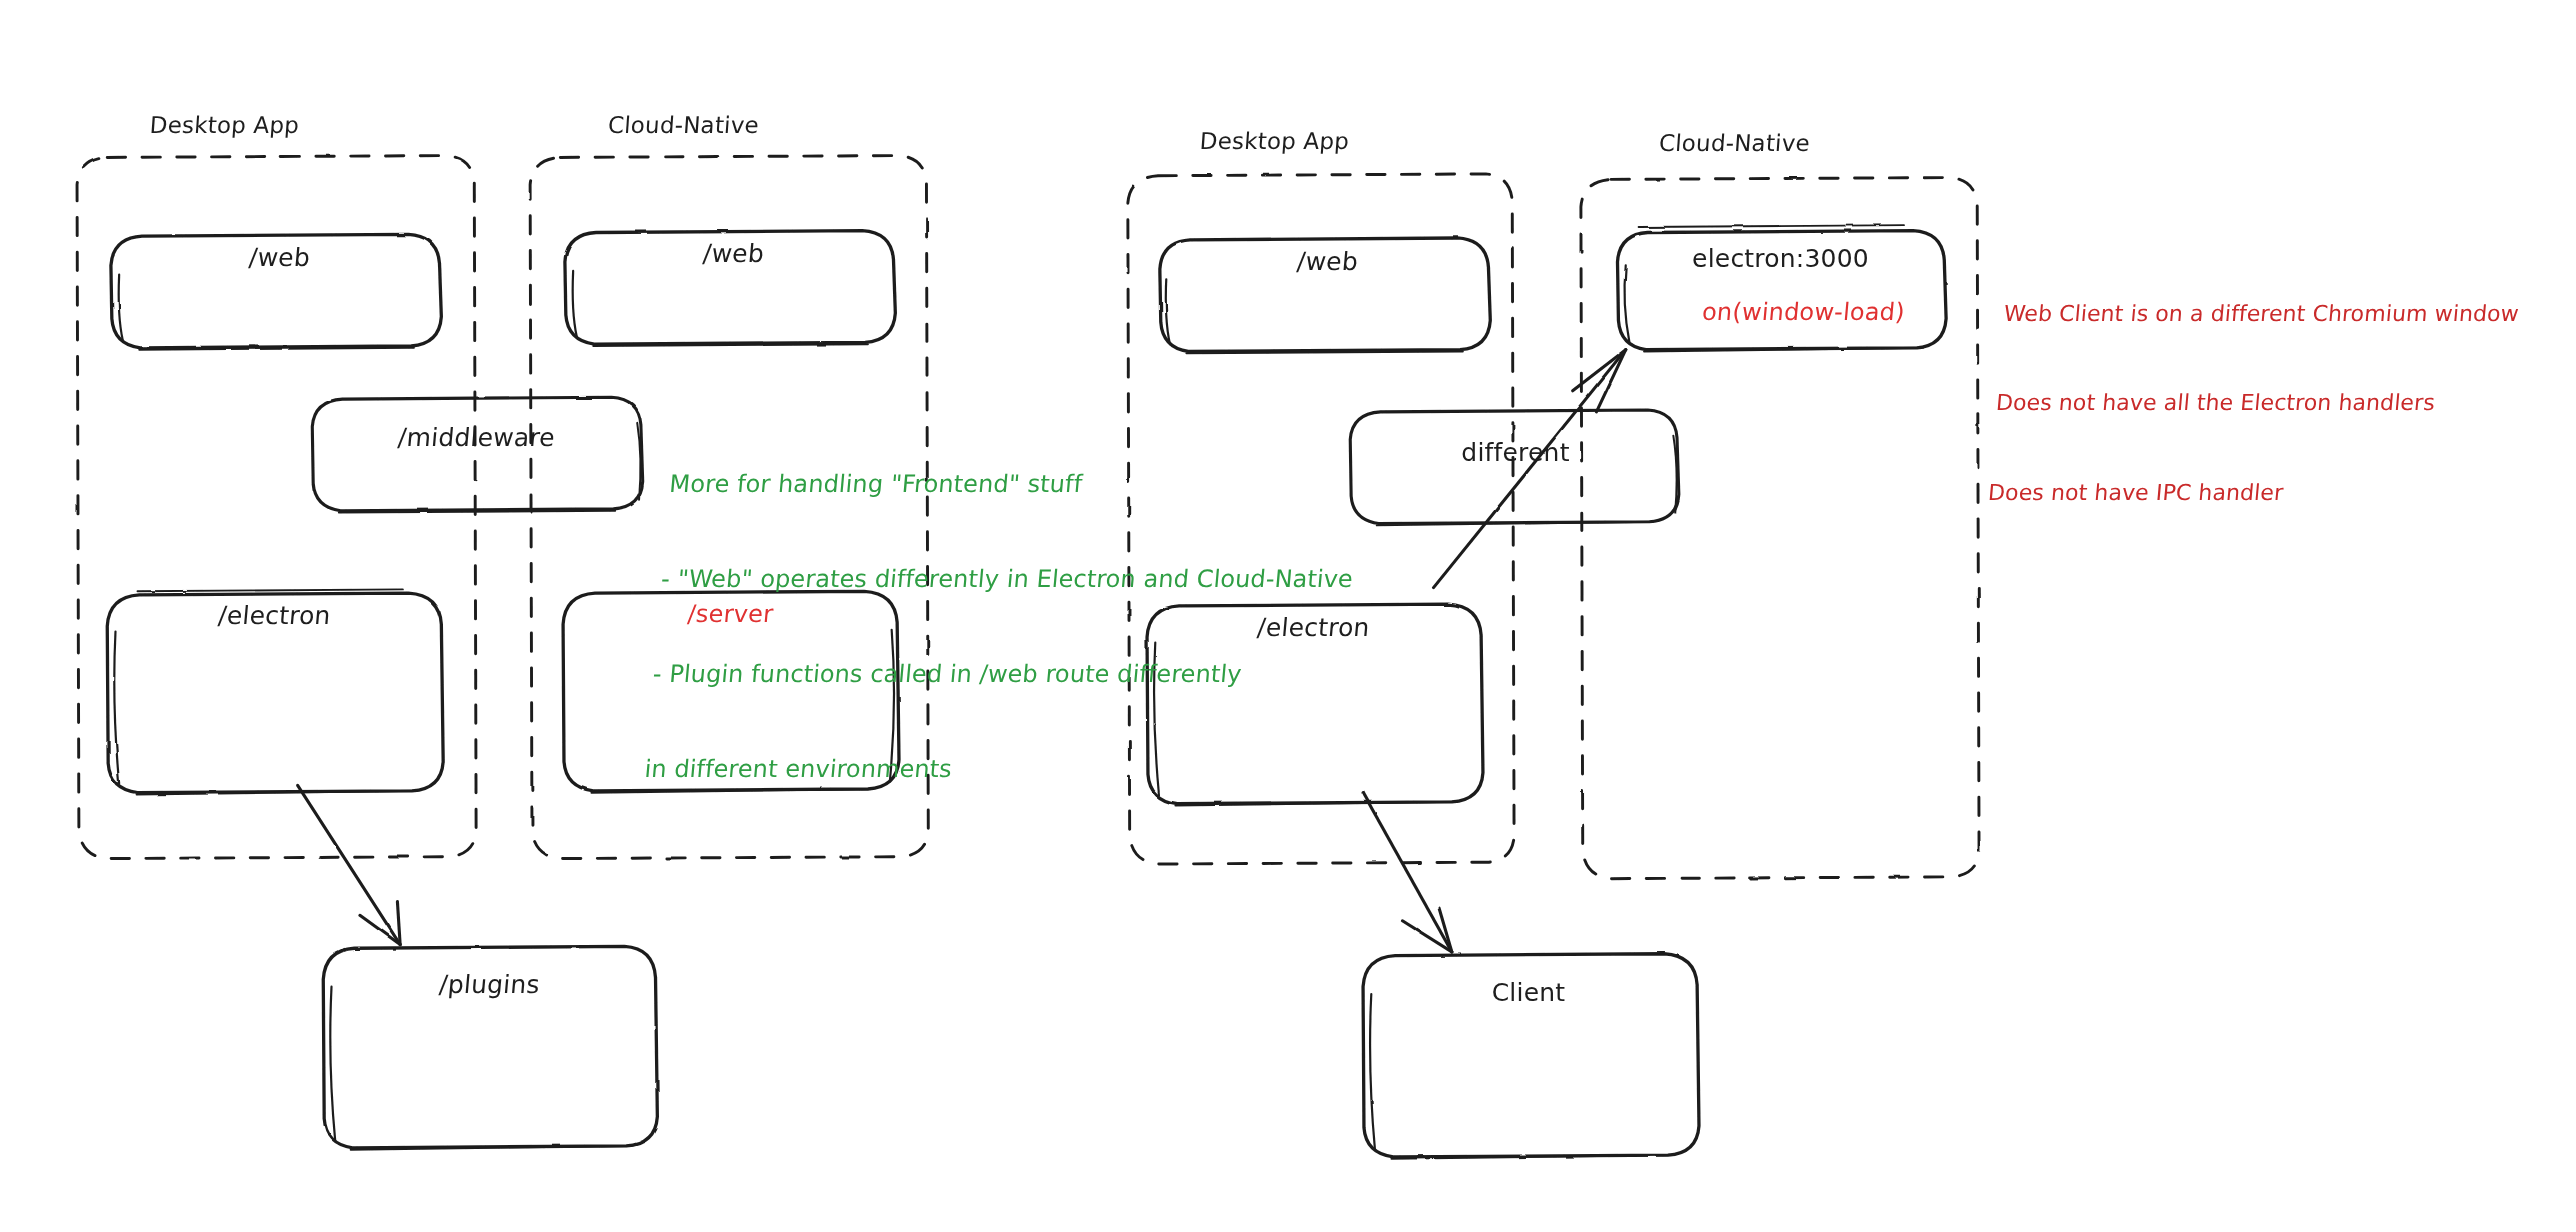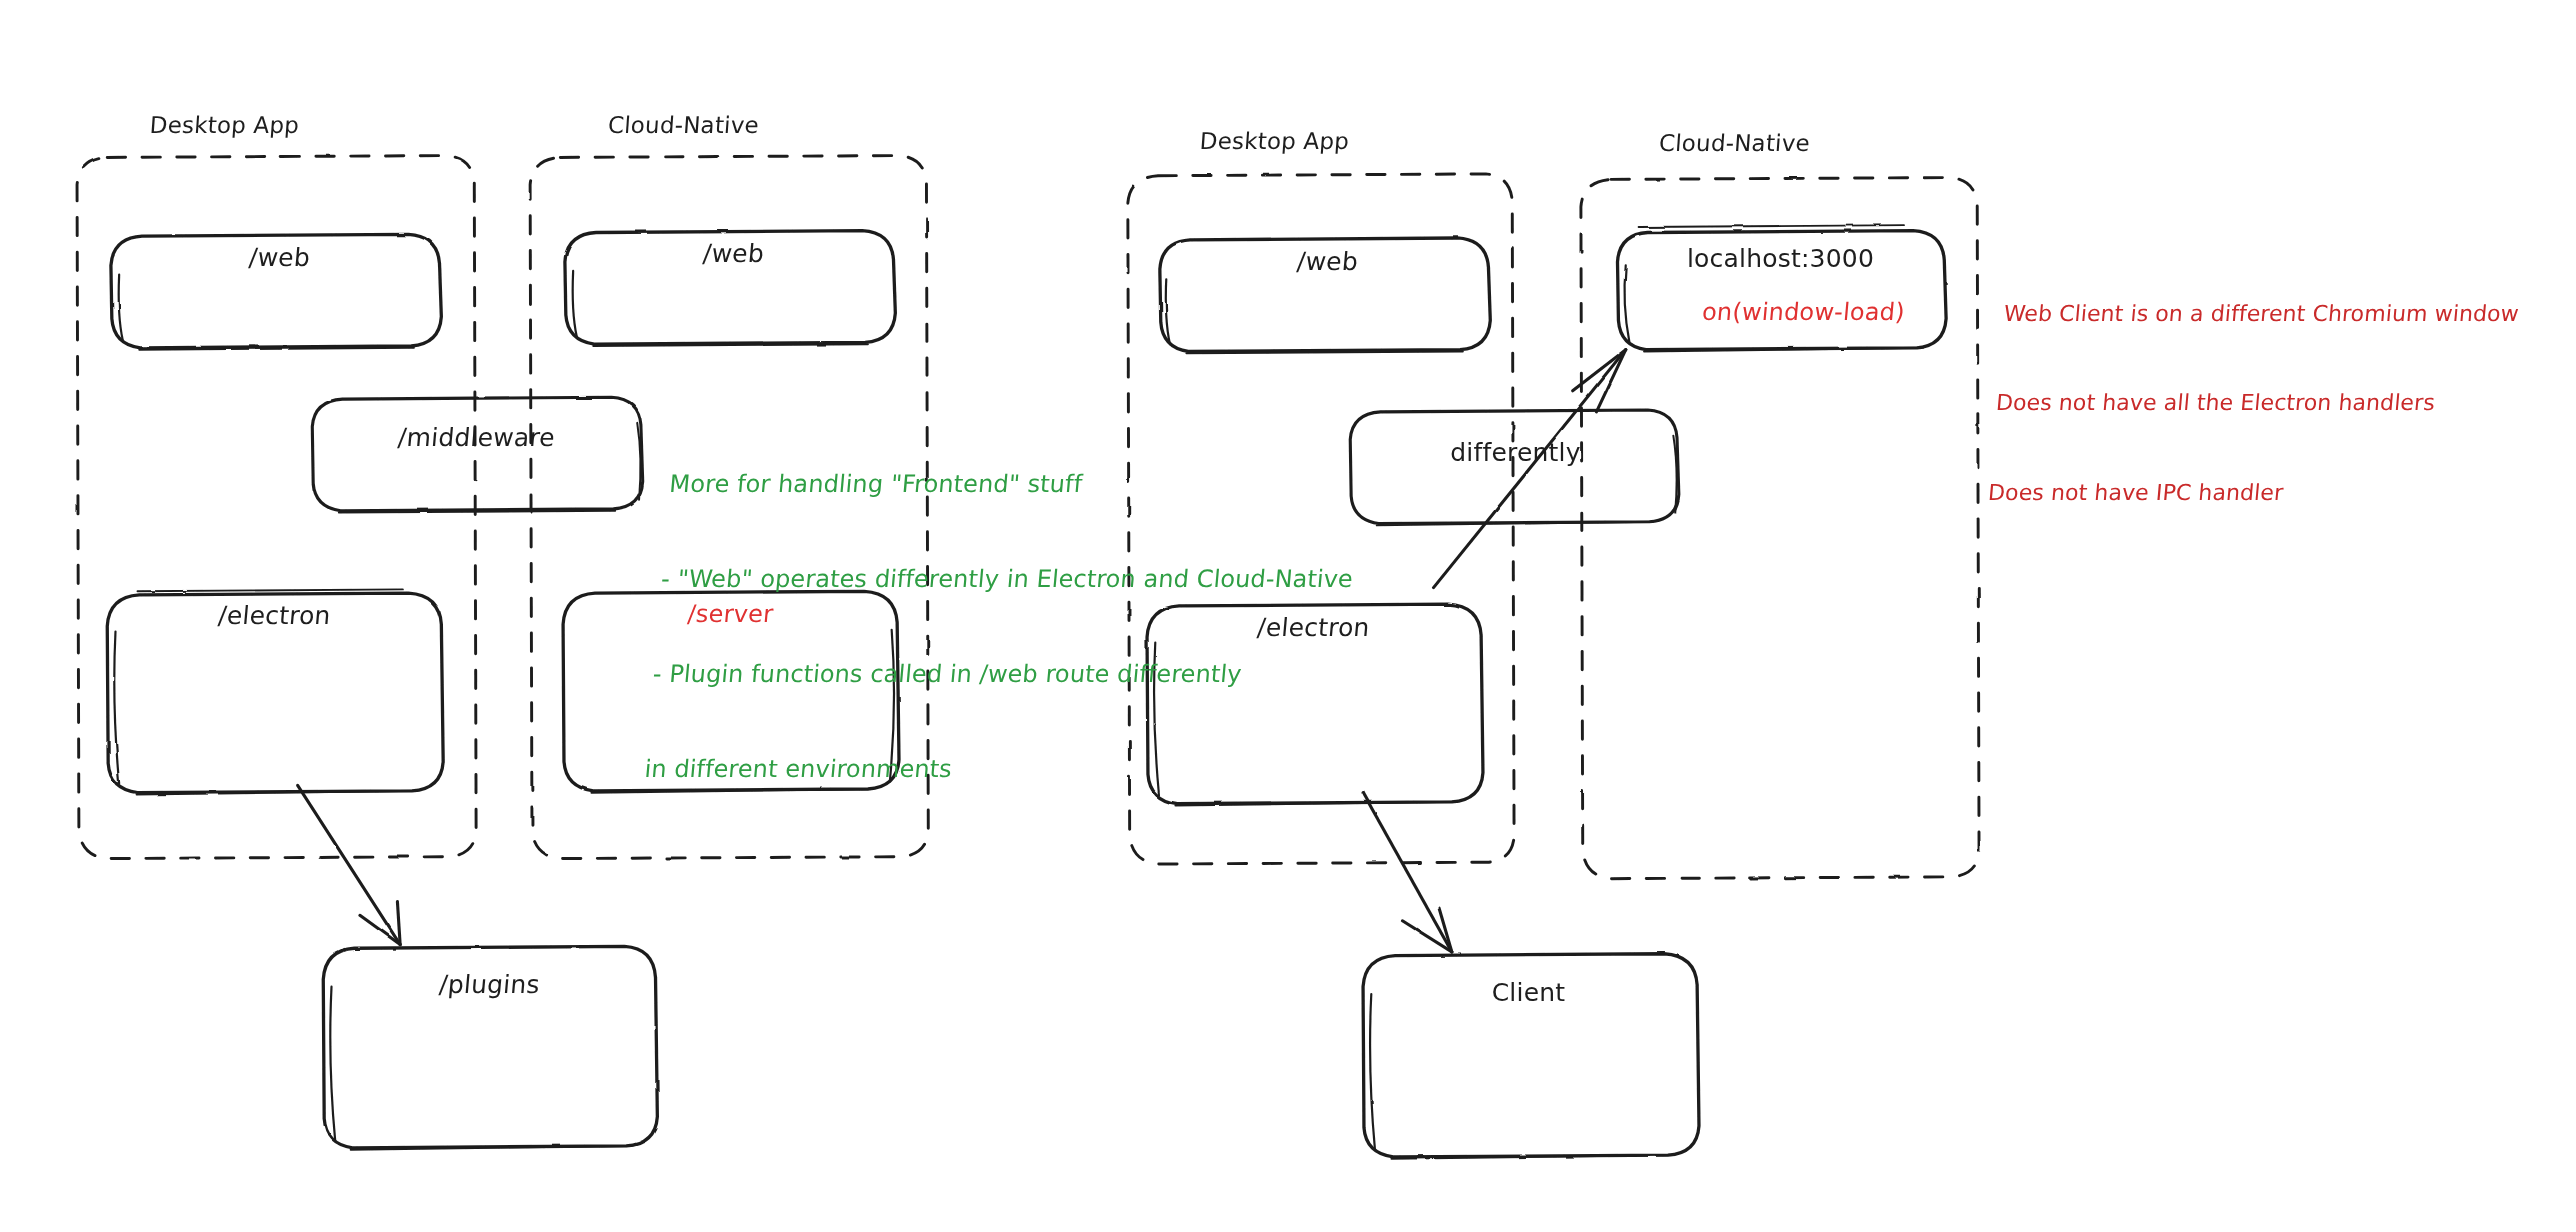--- a/index.html
+++ b/index.html
@@ -195,23 +195,23 @@
   <div class="lbl node-label ctr" style="left:619px; top:239px; width:229px;">/web</div>
   <div class="lbl node-label ctr" style="left:362px; top:423px; width:229px;">/middleware</div>
   <div class="lbl node-label ctr" style="left:160px; top:601px; width:229px;">/electron</div>
   <div class="lbl node-label-red ctr" style="left:616px; top:600px; width:229px;">/server</div>
   <div class="lbl node-label ctr" style="left:375px; top:970px; width:229px;">/plugins</div>
 
   <div class="lbl group-title ctr" style="left:1174px; top:128px; width:201px;">Desktop App</div>
   <div class="lbl group-title ctr" style="left:1634px; top:130px; width:201px;">Cloud-Native</div>
 
   <div class="lbl node-label ctr" style="left:1213px; top:247px; width:229px;">/web</div>
-  <div class="lbl node-label-plain ctr" style="left:1666px; top:244px; width:229px;">localhost:3000</div>
+  <div class="lbl node-label-plain ctr" style="left:1666px; top:244px; width:229px;">electron:3000</div>
   <div class="lbl node-label-red ctr" style="left:1689px; top:298px; width:229px;">on(window-load)</div>
-  <div class="lbl node-label-plain ctr" style="left:1401px; top:438px; width:229px;">differently</div>
+  <div class="lbl node-label-plain ctr" style="left:1401px; top:438px; width:229px;">different</div>
   <div class="lbl node-label ctr" style="left:1199px; top:613px; width:229px;">/electron</div>
   <div class="lbl node-label-plain ctr" style="left:1414px; top:978px; width:229px;">Client</div>
 
   <div class="note-green" style="left:657px; top:406px;">
     <div>More for handling "Frontend" stuff</div>
     <div>- "Web" operates differently in Electron and Cloud-Native</div>
     <div>- Plugin functions called in /web route differently</div>
     <div>in different environments</div>
   </div>
 

